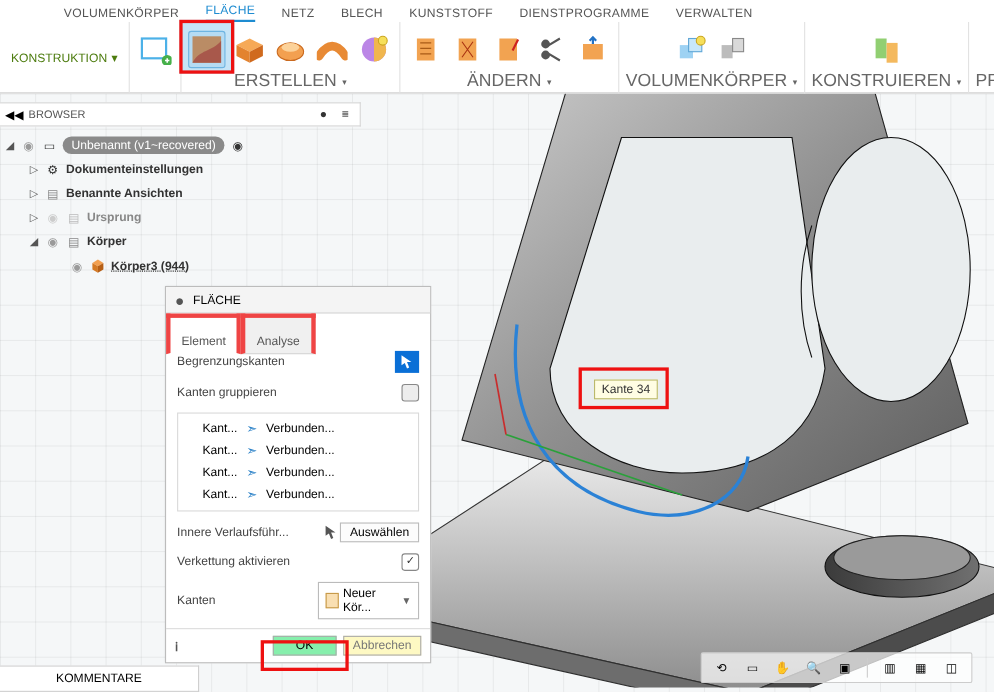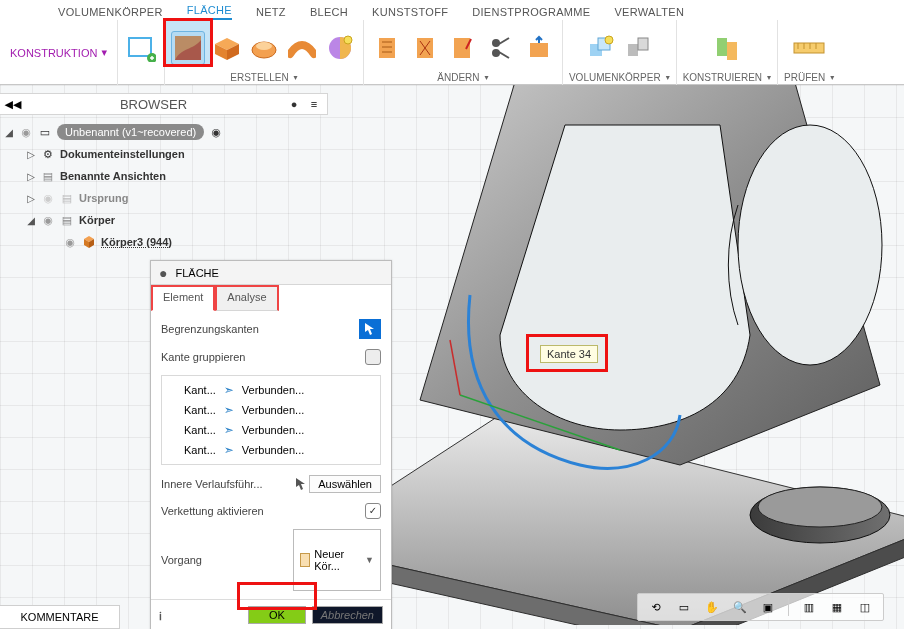--- a/index.html
+++ b/index.html
@@ -16,84 +16,84 @@
   }
 
   
   .ribbon { position:absolute; top:0; left:0; width:904px; height:85px; background:#fff; border-bottom:1px solid #c7c7c7;}
   .r-tabs { display:flex; height:20px; align-items:flex-end; padding-left:58px; gap:24px; }
   .r-tab { color:#555; font-size:11px; letter-spacing:.3px; cursor:pointer; padding:2px 0;}
   .r-tab.active { color:#1e8cd1; border-bottom:2px solid #1e8cd1; }
   .r-body { display:flex; height:65px; align-items:stretch; }
   .r-group { border-right:1px solid #e2e2e2; display:flex; flex-direction:column; align-items:center; padding:4px 6px 2px; }
   .r-icons { display:flex; gap:4px; align-items:center; flex:1;}
-  .r-glab { font-size:10px; color:#666; display:flex; align-items:center; gap:3px;}
+  .r-glab { font-size:16px; color:#666; display:flex; align-items:center; gap:3px;}
   .r-dd::after{content:"▾"; font-size:8px; color:#666; margin-left:2px;}
   .ico { width:34px; height:34px; border-radius:3px; display:flex; align-items:center; justify-content:center; position:relative;}
   .ico svg{pointer-events:none;}
-  .construction-btn{ height:65px; padding:0 10px; display:flex; align-items:center; color:#a21caf; font-size:12px; cursor:pointer;}
+  .construction-btn{ height:65px; padding:0 10px; display:flex; align-items:center; color:#4d7c0f; font-size:12px; cursor:pointer;}
 
   
   .browser { position:absolute; left:0; top:93px; width:328px; }
   .browser-head{display:flex; align-items:center; height:22px; background:#fff; padding:0 6px; gap:6px; border:1px solid #d5d5d5; border-left:none;}
-  .browser-head .title{ font-size:13px; color:#555; flex:1;text-align:center;}
+  .browser-head .title{ font-size:10px; color:#555; flex:1;}
   .tree{ padding:6px 4px 0 4px;}
   .t-row{display:flex; align-items:center; height:22px; gap:5px; color:#333;}
   .t-row .txt{ white-space:nowrap;font-weight:bold;}
   .t-row.gray .txt{ color:#888;}
   .root-pill{ background:#8a8a8a; color:#fff; padding:2px 8px 2px 8px; border-radius:10px; display:inline-flex; gap:6px; align-items:center;}
   .mini{width:14px;height:14px;display:inline-flex;align-items:center;justify-content:center;}
   .eye{color:#9a9a9a;}
   .tri{color:#555; font-size:10px; width:10px; text-align:center; cursor:pointer;}
   .ind1{padding-left:22px;} .ind2{padding-left:44px;}
 
   
   .panel{ position:absolute; left:150px; top:260px; width:242px; background:#fff; border:1px solid #bcbcbc; border-top:1px solid #bcbcbc; box-shadow:0 0 2px rgba(0,0,0,.15);}
   .panel-head{display:flex; align-items:center; height:24px; padding:0 8px; background:#f4f4f4; border-bottom:1px solid #d6d6d6; gap:8px;}
   .panel-head .dot{color:#555; font-size:14px;}
   .panel-tabs{display:flex; height:26px;}
-  .panel-tab{padding:4px 10px; border:2px solid #ef4444; border-bottom:1px solid #d6d6d6; background:#f0f0f0; color:#555; cursor:pointer;}
+  .panel-tab{padding:16px 10px; border:4px solid #ef4444; border-bottom:1px solid #d6d6d6; background:#f0f0f0; color:#555; cursor:pointer;}
   .panel-tab.active{background:#fff; border-bottom:1px solid #fff;}
   .panel-body{padding:8px 10px; display:flex; flex-direction:column; gap:10px;}
   .prow{display:flex; align-items:center; gap:8px;}
   .plabel{color:#444;}
   .arrow-btn{width:22px;height:20px; background:#0a6fd6; display:flex;align-items:center;justify-content:center;}
   .arrow-btn svg{fill:#fff;}
   .chk{width:16px;height:16px; border:1px solid #888; border-radius:3px; background:#ededed; }
   .chk.on{background:#fff;}
   .chk.on::after{content:"✓"; color:#333; font-size:10px; display:block; text-align:center; line-height:14px;}
   .pairlist{border:1px solid #d9d9d9; padding:4px 16px; max-height:102px; overflow:auto;}
   .prow2{display:flex; align-items:center; gap:8px; padding:3px 6px;}
   .prow2 .ic{color:#2a80c7; font-size:12px;}
   .sel-btn{border:1px solid #bbb; padding:2px 8px; background:#fcfcfc; cursor:pointer;}
-  .opsel{border:1px solid #bbb; padding:18px 6px; background:#fff; display:flex;align-items:center;gap:4px;flex:1;}
+  .opsel{border:1px solid #bbb; padding:4px 6px; background:#fff; display:flex;align-items:center;gap:4px;flex:1;}
   .opsel .cube{width:14px;height:14px;display:inline-block;background:#f9dfb2;border:1px solid #c79a4a;}
   .opsel .dd{font-size:9px;color:#666;}
   .panel-foot{display:flex; align-items:center; border-top:1px solid #dcdcdc; padding:6px 8px; gap:6px;}
   .panel-foot .info{color:#555; font-weight:bold; flex:1;}
-  .btn{ border:1px solid #aaa; background:#84cc16; padding:2px 20px; cursor:pointer;}
-  .btn.secondary{background:#0f172a; padding:2px 8px; color:#777;font-style:italic;}
+  .btn{ border:1px solid #aaa; background:#86efac; padding:2px 20px; cursor:pointer;}
+  .btn.secondary{background:#fef9c3; padding:2px 8px; color:#777;}
 
   
   .hl{position:absolute; border:3px solid #e11; }
   
   .hl-ok{left:237px; top:582px; width:80px; height:28px;}
   .hl-tool{left:163px; top:18px; width:50px; height:49px; background:rgba(26,149,220,.25);}
   .hl-tip{left:526px; top:334px; width:82px; height:38px;}
 
   
   .tooltip{position:absolute; left:540px; top:345px; background:#fffde3; border:1px solid #bbb96a; padding:2px 6px; color:#333;}
 
   
   .viewbar{position:absolute; right:20px; bottom:8px; display:flex; gap:8px; background:rgba(255,255,255,.7); padding:4px 8px; border:1px solid #ccc; border-radius:2px;}
   .viewbar .vb{width:20px;height:18px; display:flex;align-items:center;justify-content:center; cursor:pointer;}
   .viewbar .sep{width:1px; background:#ccc; margin:0 2px;}
 
   
-  .kommentare{position:absolute; left:0; bottom:0; width:120px; height:24px; display:flex; align-items:center; justify-content:center; background:#fff; border:1px solid #cfcfcf; border-left:none;}
+  .kommentare{position:absolute; left:0; bottom:0; width:181px; height:24px; display:flex; align-items:center; justify-content:center; background:#fff; border:1px solid #cfcfcf; border-left:none;}
 
   
   .model{position:absolute; left:320px; top:85px; width:584px; height:540px;}
 </style>
 </head>
 <body>
 
 <div class="canvas"></div>
 <div class="model">
 <svg viewBox="0 0 584 540" width="584" height="540">
@@ -357,21 +357,21 @@
     <div class="prow">
       <span class="plabel">Begrenzungskanten</span>
       <span style="flex:1"></span>
       <span class="arrow-btn">
           <svg width="12" height="14" viewBox="0 0 12 14">
             <path d="M1 1 L1 10 L4 8 L6 13 L8 12 L6 7 L10 7 Z"></path>
           </svg>
         </span>
     </div>
     <div class="prow">
-      <span class="plabel">Kante gruppieren</span>
+      <span class="plabel">Kanten gruppieren</span>
       <span style="flex:1"></span>
       <span class="chk"></span>
     </div>
 
     <div class="pairlist">
       <div class="prow2">
           <span>Kant...</span>
           <span class="ic">➣</span>
           <span>Verbunden...</span>
         </div>
@@ -403,21 +403,21 @@
       </span>
     </div>
 
     <div class="prow">
       <span class="plabel">Verkettung aktivieren</span>
       <span style="flex:1"></span>
       <span class="chk on"></span>
     </div>
 
     <div class="prow">
-      <span class="plabel">Vorgang</span>
+      <span class="plabel">Kanten</span>
       <span style="flex:1"></span>
       <span class="opsel">
         <span class="cube"></span>
         <span>Neuer Kör...</span>
         <span style="flex:1"></span>
         <span class="dd">▼</span>
       </span>
     </div>
   </div>
   <div class="panel-foot">

